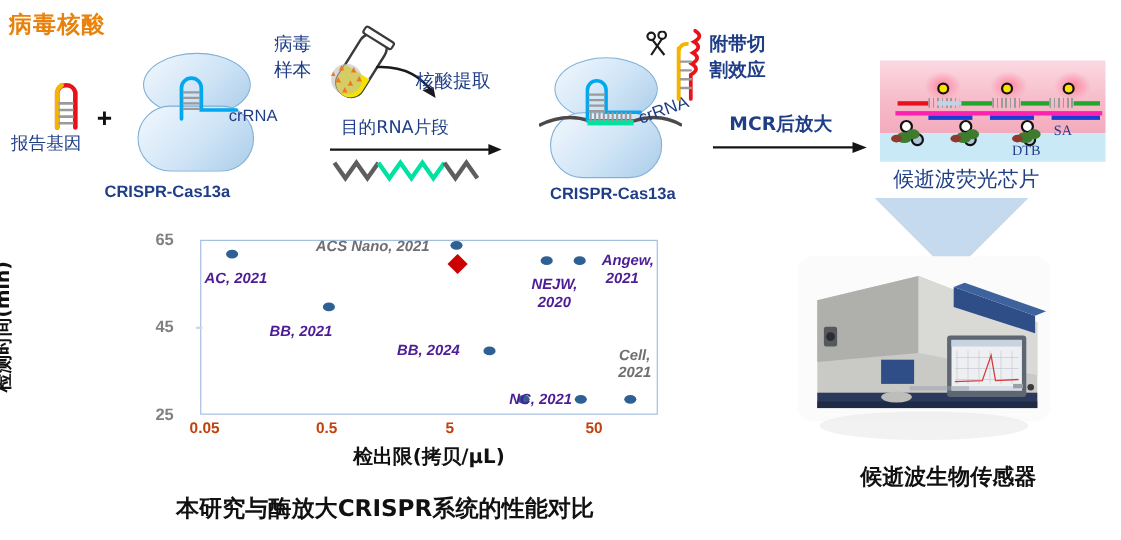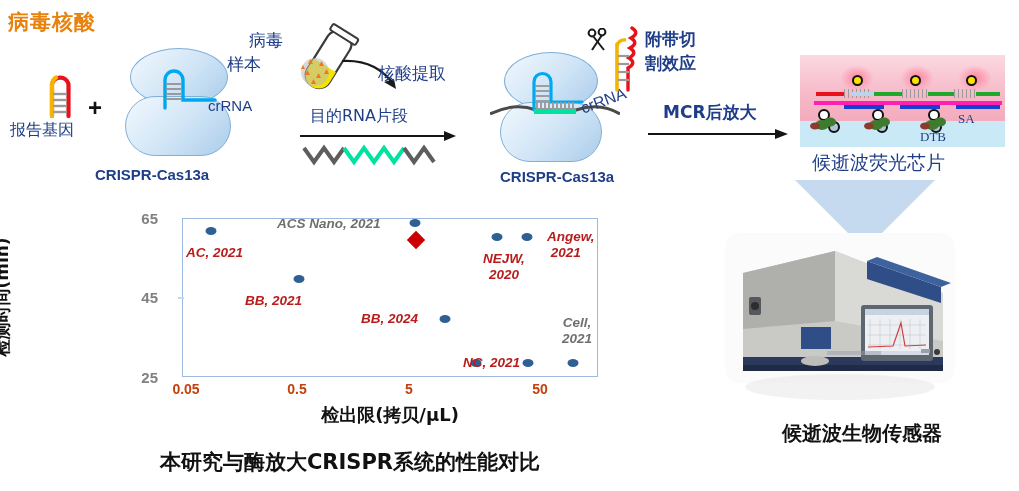--- a/index.html
+++ b/index.html
@@ -23,21 +23,21 @@
     border:1.5px solid #7fb0d8;}
 
   
   #chart-area{position:absolute;left:182px;top:218px;width:416px;height:159px;
     border:1.6px solid #9DB9DE;box-sizing:border-box;background:#fff;}
   .dot{position:absolute;width:11px;height:8px;border-radius:50%;
        background:#2E6094;transform:translate(-50%,-50%);}
   .diamond{position:absolute;width:13px;height:13px;background:#CC0000;
        transform:translate(-50%,-50%) rotate(45deg);}
   .pt-label{position:absolute;white-space:nowrap;font-weight:bold;
-       font-style:italic;font-size:13.5px;color:#b91c1c;}
+       font-style:italic;font-size:13.5px;color:#4c1d95;}
   .pt-label.grey{color:#6F6F6F;}
   .pt-label.up{font-style:normal;}
   .xtick{position:absolute;top:381px;font-weight:bold;font-size:14px;color:#c2410c;
        transform:translateX(-50%);}
   .ytick{position:absolute;font-weight:bold;font-size:15px;color:#808080;
        transform:translate(-100%,-50%);text-align:right;}
   .minor{position:absolute;background:#C9D7EA;}
 
   
   #chip{position:absolute;left:800px;top:55px;width:205px;height:92px;}
@@ -89,21 +89,21 @@
       <line x1="46" y1="41" x2="62" y2="41"></line>
       <line x1="46" y1="46" x2="62" y2="46"></line>
       <line x1="46" y1="51" x2="62" y2="51"></line>
     </g>
   </svg>
 </div>
 <div class="abs t-navy nosel" style="left:208px;top:97px;font-size:15px;">crRNA</div>
 <div class="abs t-blue nosel" style="left:95px;top:166px;font-size:15px;">CRISPR-Cas13a</div>
 
 <div class="abs t-navy t-cn nosel" style="left:227px;top:28px;font-size:17px;line-height:24px;text-align:right;width:56px;">病毒</div>
-<div class="abs t-navy t-cn nosel" style="left:227px;top:52px;font-size:17px;line-height:24px;text-align:left;width:56px;">样本</div>
+<div class="abs t-navy t-cn nosel" style="left:227px;top:52px;font-size:17px;line-height:24px;text-align:right;width:56px;">样本</div>
 
 <div class="abs" style="left:288px;top:22px;width:78px;height:80px;">
   <svg width="78" height="80" viewBox="0 0 78 80">
     <g transform="rotate(32 39 40)">
       <rect x="26" y="6" width="26" height="62" rx="12" fill="#ffffff" stroke="#3a3a3a" stroke-width="2.2"></rect>
       <path d="M26 44 L52 44 L52 56 A13 13 0 0 1 26 56 Z" fill="#F5E300"></path>
       <rect x="24" y="4" width="30" height="7" rx="2" fill="#ffffff" stroke="#3a3a3a" stroke-width="2"></rect>
     </g>
     <circle cx="27" cy="50" r="14" fill="#b9b9b9" opacity="0.55"></circle>
     <g fill="#F07818">
@@ -327,21 +327,21 @@
   <div class="dot" style="left:314px;top:18px;"></div>
   <div class="dot" style="left:344px;top:18px;"></div>
   <div class="dot" style="left:293px;top:144px;"></div>
   <div class="dot" style="left:345px;top:144px;"></div>
   <div class="dot" style="left:390px;top:144px;"></div>
 
   <div class="diamond" style="left:233px;top:21px;"></div>
 
   <div class="pt-label" style="left:3px;top:26px;">AC, 2021</div>
   <div class="pt-label" style="left:62px;top:74px;">BB, 2021</div>
-  <div class="pt-label grey" style="left:94px;top:-3px;">ACS Nano, 2021</div>
+  <div class="pt-label grey" style="left:104px;top:-3px;">ACS Nano, 2021</div>
   <div class="pt-label" style="left:178px;top:92px;">BB, 2024</div>
   <div class="pt-label" style="left:291px;top:32px;line-height:16px;text-align:center;width:60px;">
     <span>NEJW,<br>2020</span>
   </div>
   <div class="pt-label" style="left:364px;top:10px;line-height:16px;width:70px;">Angew,<br>&nbsp;2021</div>
   <div class="pt-label" style="left:280px;top:136px;">NC, 2021</div>
   <div class="pt-label grey" style="left:368px;top:96px;line-height:16px;width:52px;text-align:center;">Cell,<br>2021</div>
 
 </div>
 

